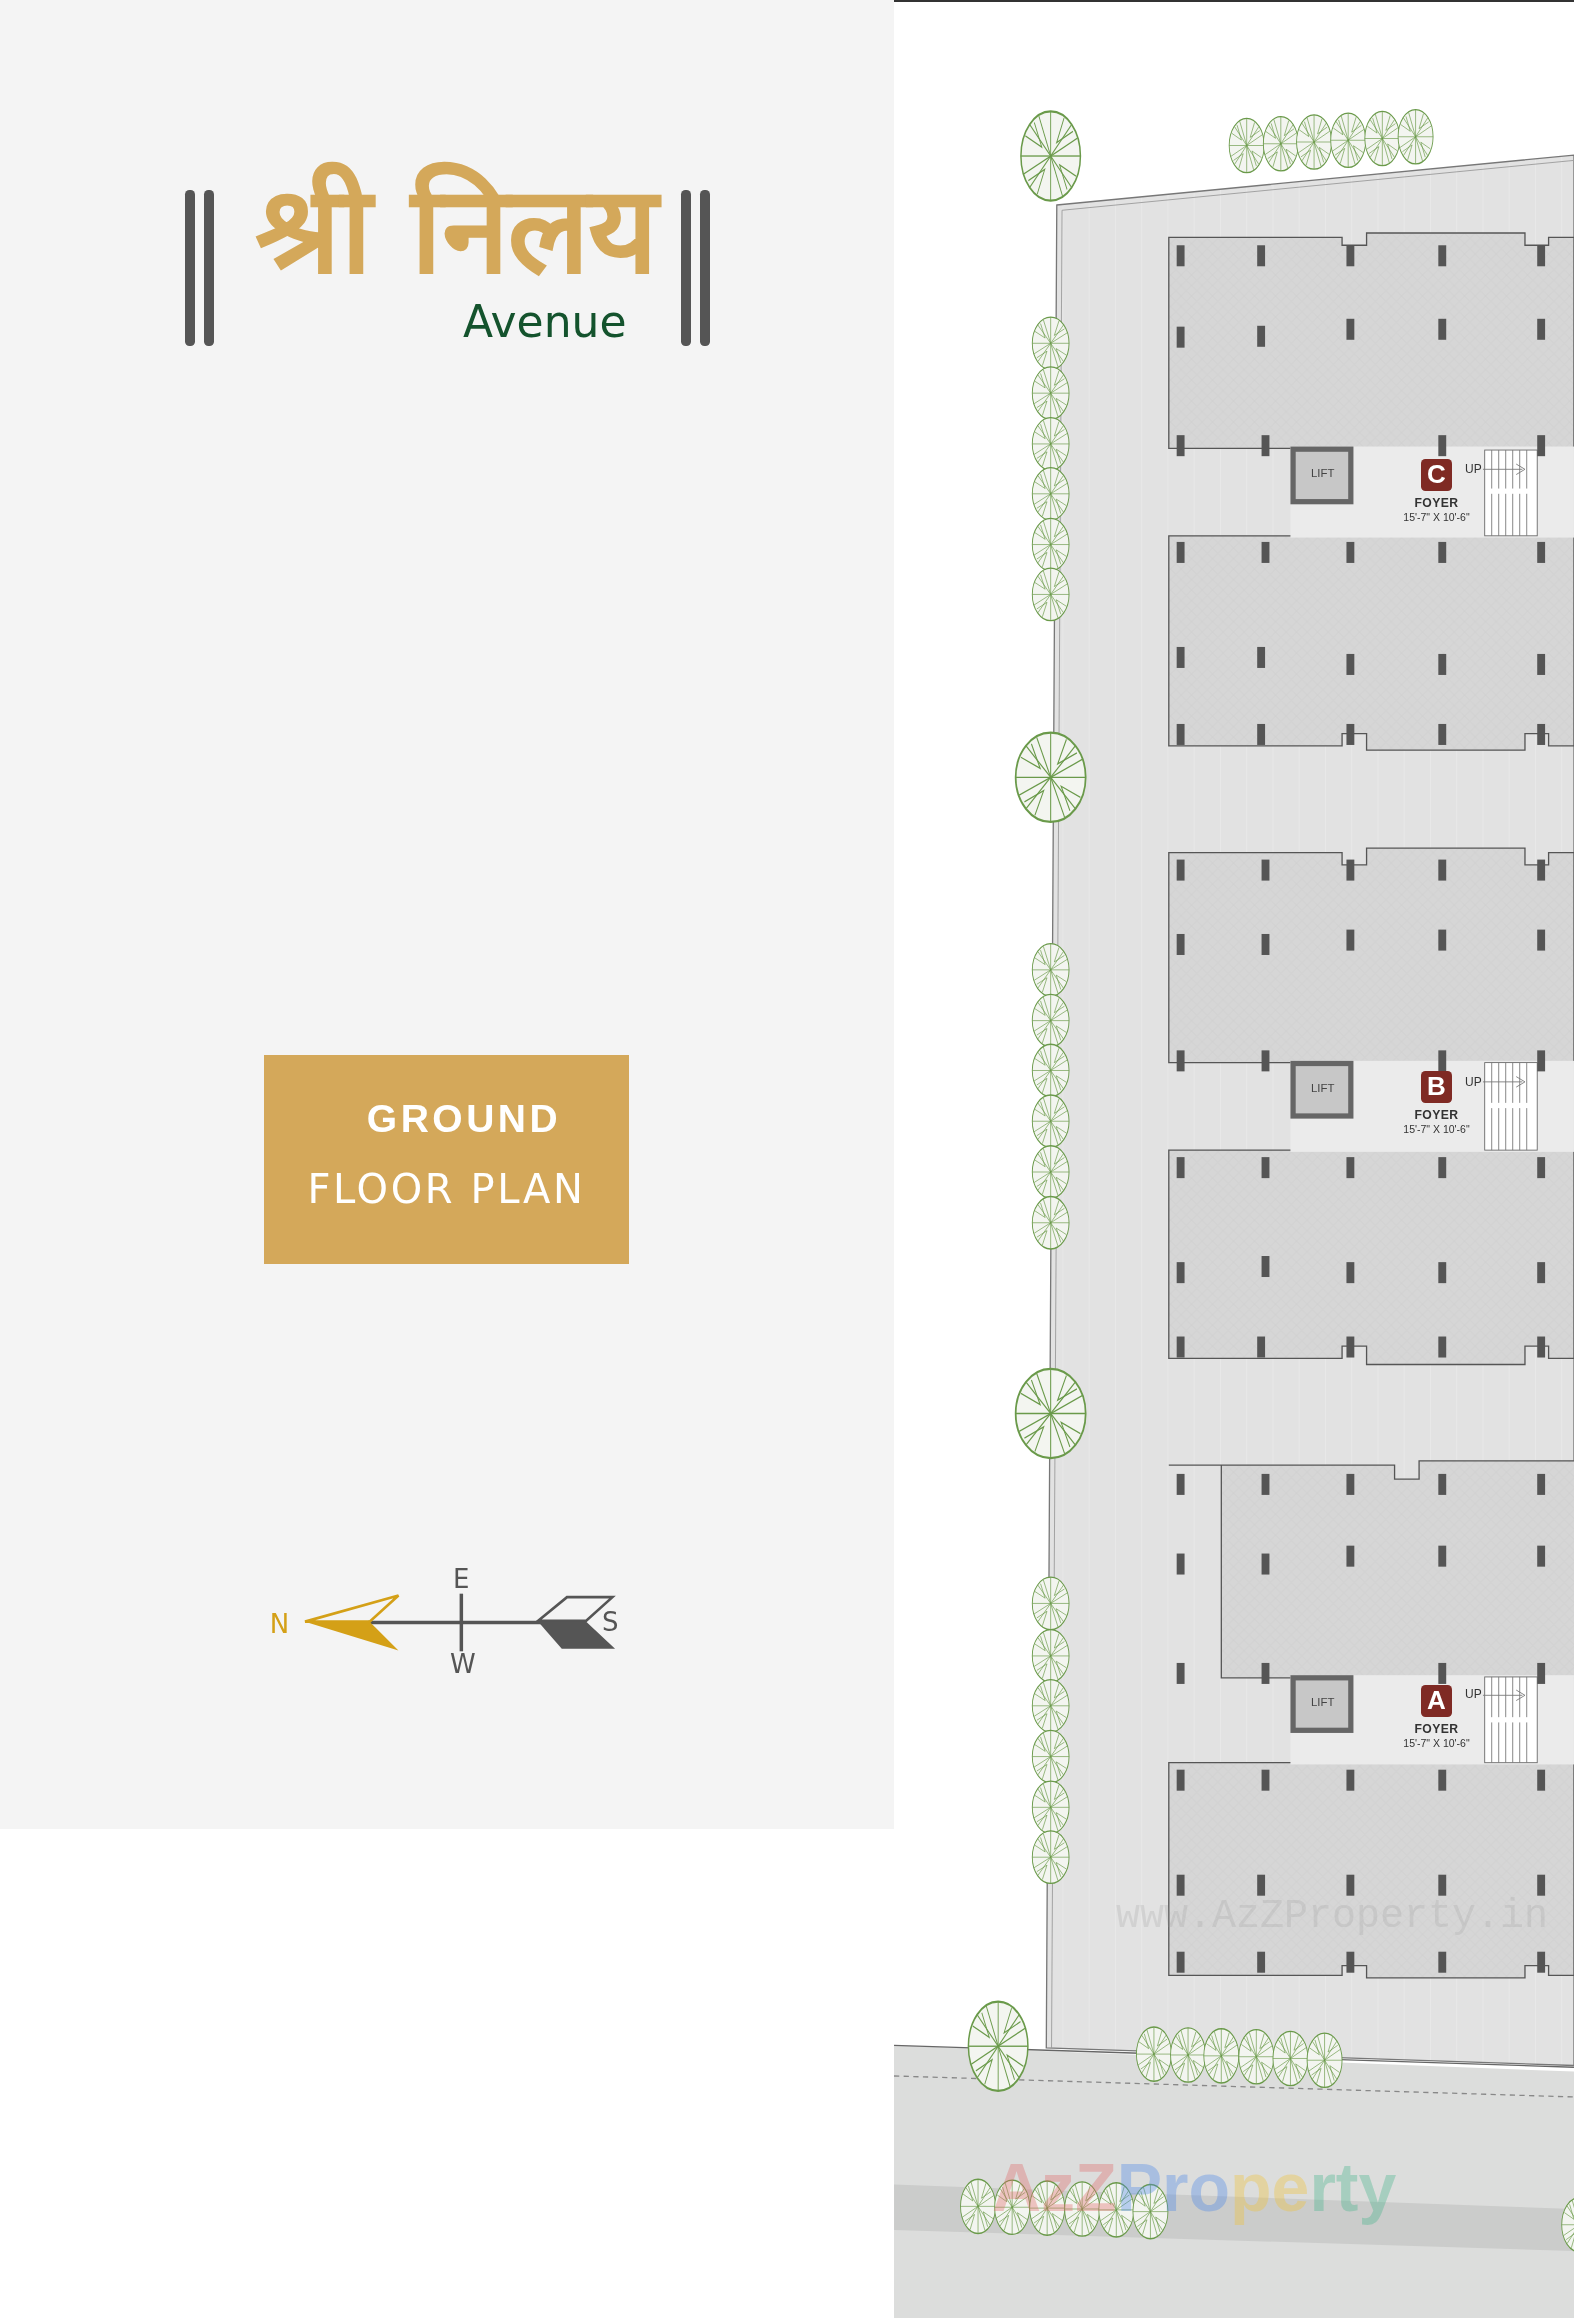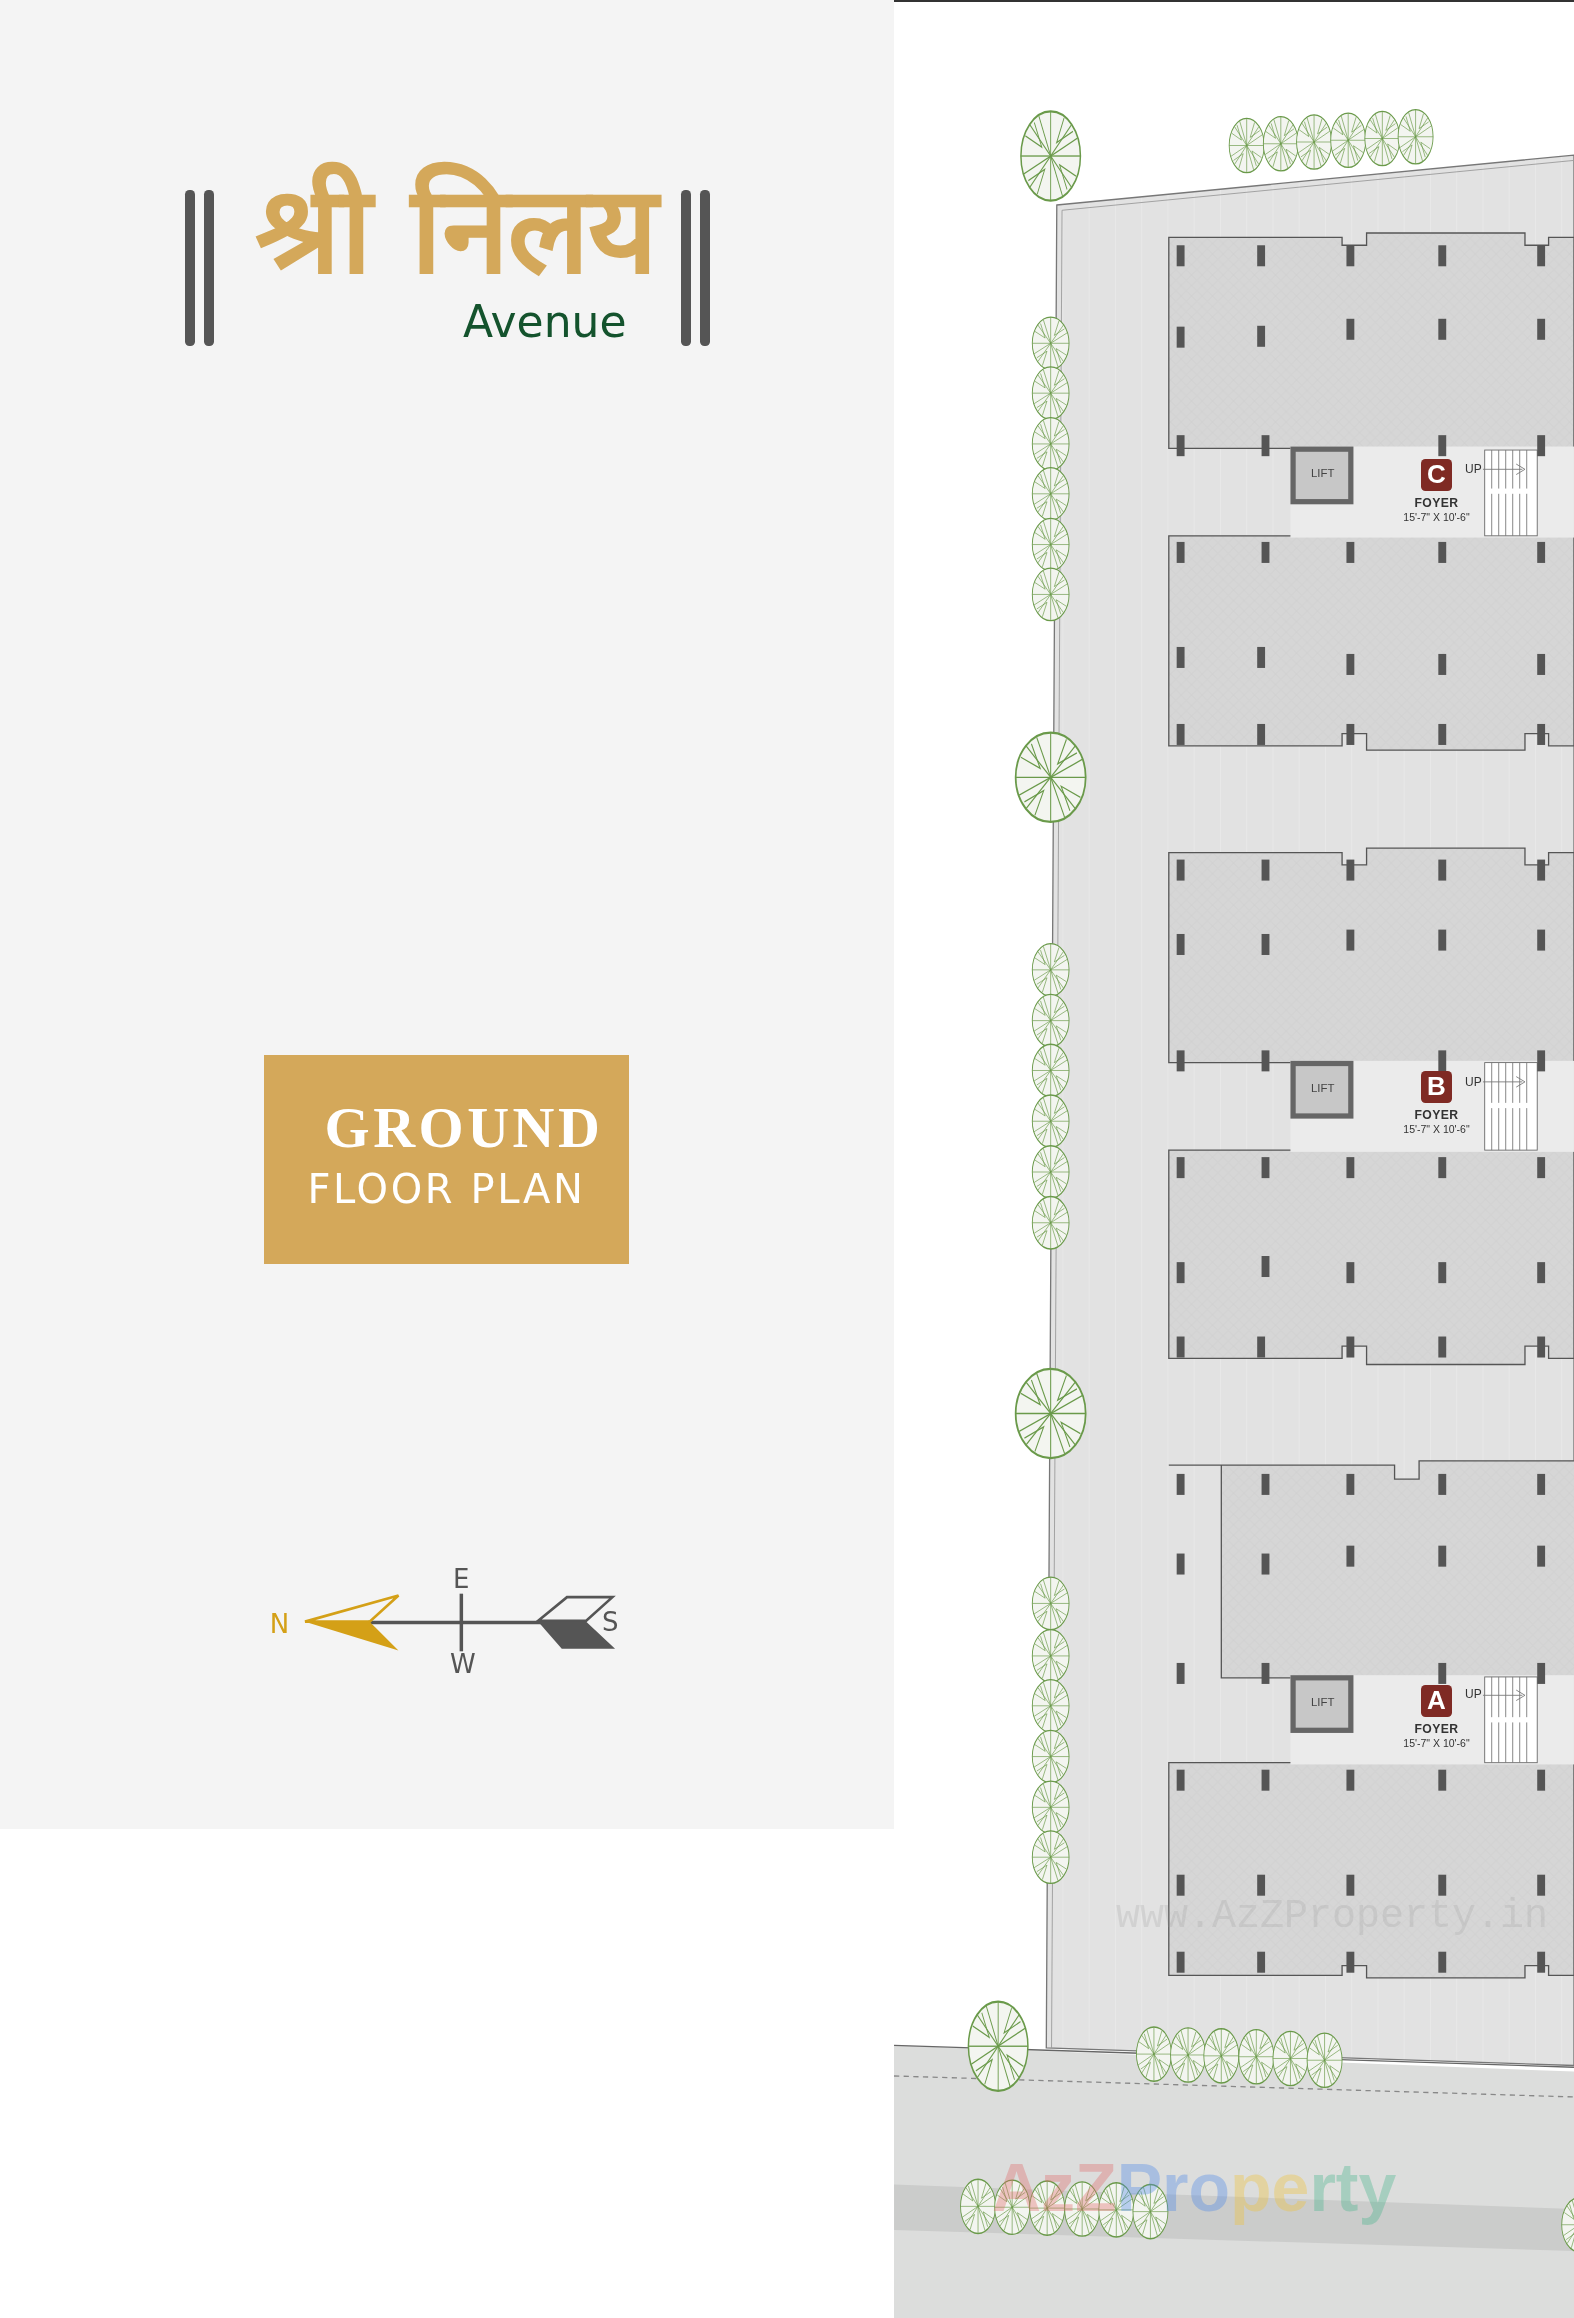--- a/index.html
+++ b/index.html
@@ -3,21 +3,21 @@
 <meta charset="utf-8">
 <style>
   html,body{margin:0;padding:0;}
   body{width:1574px;height:2319px;position:relative;overflow:hidden;background:#ffffff;font-family:"Liberation Sans",sans-serif;}
   .left-pane{position:absolute;left:0;top:0;width:894px;height:1829px;background:#f4f4f4;}
   .logo{position:absolute;left:185px;top:179px;width:525px;height:175px;}
   .logo .bar{position:absolute;top:10.5px;width:9.6px;height:156px;background:#555555;border-radius:4.4px;}
   .logo .devanagari{position:absolute;left:70px;top:-8.7px;font-family:"DejaVu Sans",sans-serif;font-size:121px;font-weight:bold;color:#d4a85a;line-height:1;white-space:nowrap;letter-spacing:-1.7px;}
   .logo .avenue{position:absolute;left:278px;top:121px;font-family:"DejaVu Sans",sans-serif;font-size:44px;color:#14532d;line-height:1;}
   .plan-box{position:absolute;left:264px;top:1055px;width:365px;height:209px;background:#d4a85a;text-align:center;color:#ffffff;}
-  .plan-box .t1{position:absolute;left:0;right:0;top:44px;font-family:Liberation Serif, serif;font-weight:bold;font-size:58px;letter-spacing:3.5px;line-height:1;margin-left:35px;}
+  .plan-box .t1{position:absolute;left:0;right:0;top:44px;font-family:Liberation Sans, sans-serif;font-weight:bold;font-size:39px;letter-spacing:3.5px;line-height:1;margin-left:35px;}
   .plan-box .t2{position:absolute;left:0;right:0;top:114px;font-family:"DejaVu Sans",sans-serif;font-size:40px;letter-spacing:2.6px;line-height:1;}
   .compass{position:absolute;left:254px;top:1557px;width:385px;height:131px;}
   .compass .lbl{position:absolute;font-family:"DejaVu Sans",sans-serif;font-size:26px;line-height:1;}
   .right-pane{position:absolute;left:894px;top:0;width:680px;height:2236px;background:#ffffff;border-top:2.6px solid #333;box-sizing:border-box;}
   .plan-svg{position:absolute;left:0;top:0;}
   .foyer-label{position:absolute;text-align:center;width:105px;}
   .foyer-badge{display:inline-block;width:31.5px;height:31.5px;background:#7f2a24;color:#fff;border-radius:4.4px;font-family:"Liberation Sans",sans-serif;font-weight:bold;font-size:26px;line-height:31.5px;}
   .foyer-name{font-family:"Liberation Sans",sans-serif;font-weight:bold;font-size:12.2px;color:#333;margin-top:5.2px;letter-spacing:0.4px;}
   .foyer-dim{font-family:"Liberation Sans",sans-serif;font-size:10.5px;color:#333;margin-top:1.7px;}
   .lift-label{position:absolute;font-family:"Liberation Sans",sans-serif;font-size:11.4px;color:#444;}

